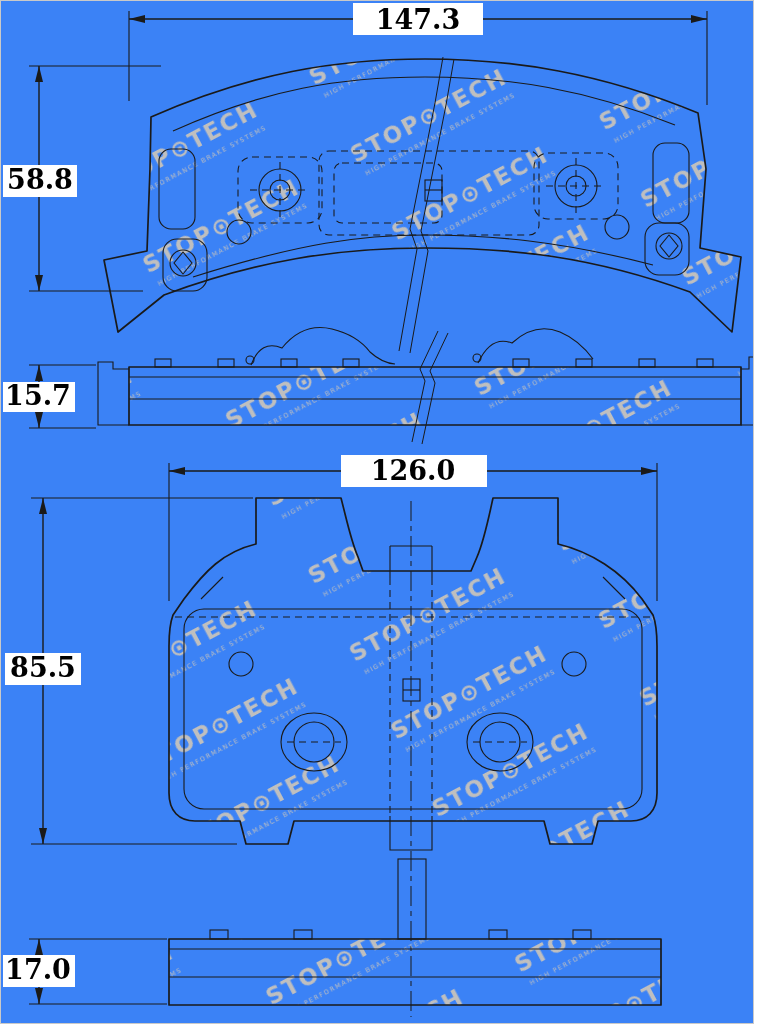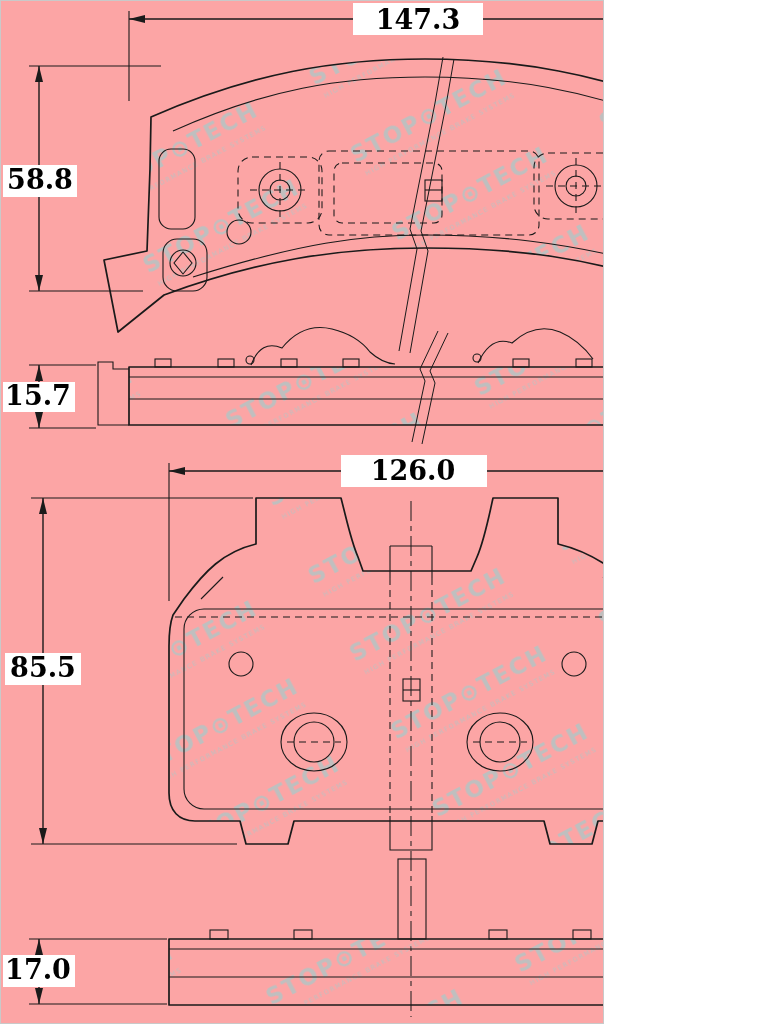--- a/index.html
+++ b/index.html
@@ -1,17 +1,17 @@
 <!DOCTYPE html>
 <html><head>
 <meta charset="utf-8">
 <style>
   html,body{margin:0;padding:0;background:#fff;}
   .page{
-    width:604px;height:1024px;position:relative;background:#fca5a5;
+    width:754px;height:1024px;position:relative;background:#3b82f6;
     border:1px solid #c9c9c9;box-sizing:border-box;overflow:hidden;
     font-family:"DejaVu Sans",sans-serif;
   }
   svg{display:block;}
   .ol   {fill:none;stroke:#1a1a1a;stroke-width:1.7;stroke-linejoin:round;}
   .thin {fill:none;stroke:#1a1a1a;stroke-width:1.1;}
   .dash {fill:none;stroke:#1a1a1a;stroke-width:1.05;stroke-dasharray:7 5;}
   .cl   {fill:none;stroke:#1a1a1a;stroke-width:1;stroke-dasharray:20 5 5 5;}
   .dim  {stroke:#1a1a1a;stroke-width:1.4;fill:none;}
   .ext  {stroke:#1a1a1a;stroke-width:1.1;fill:none;}

